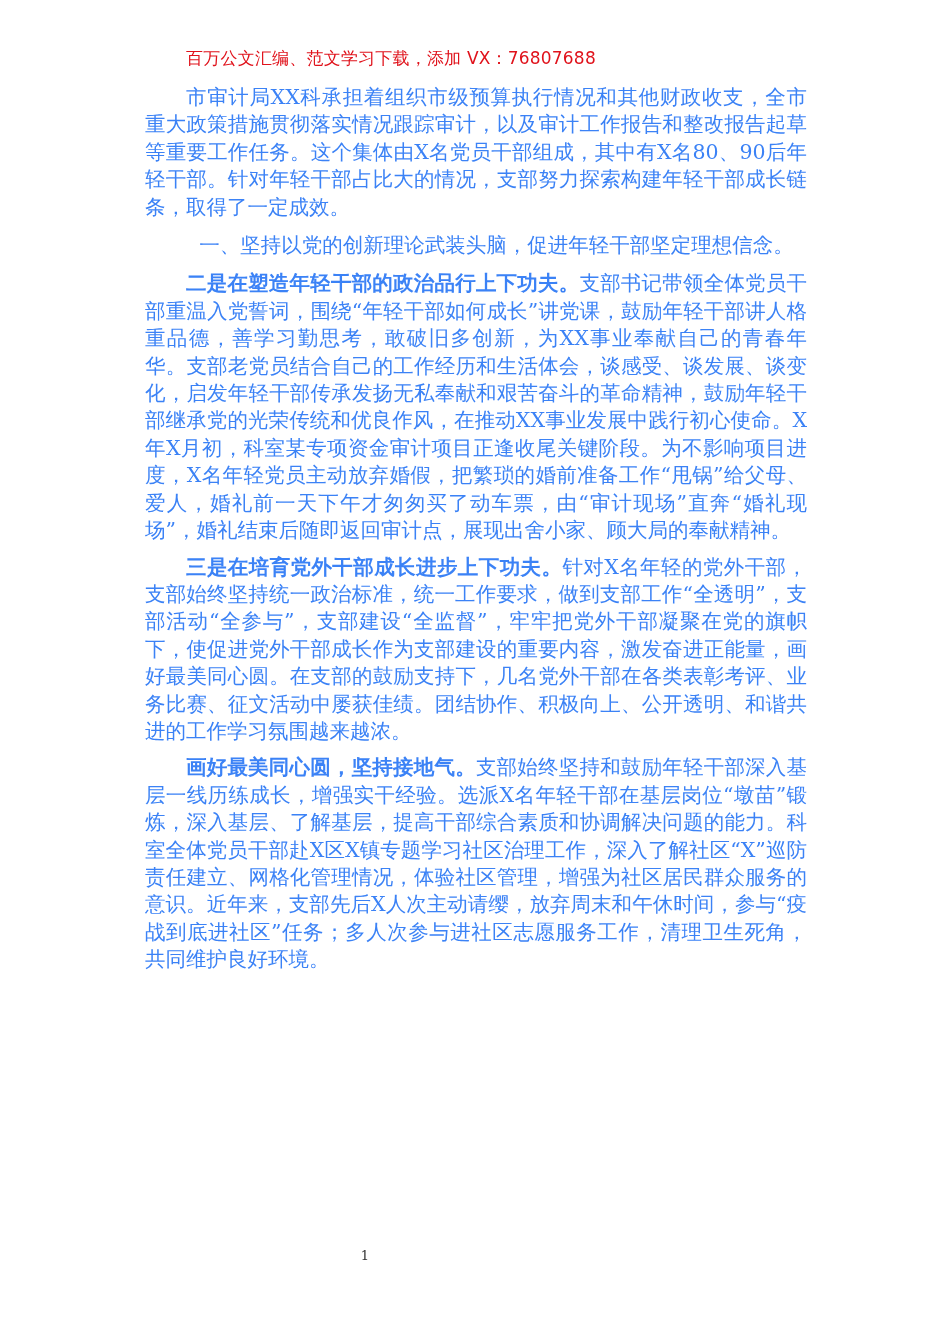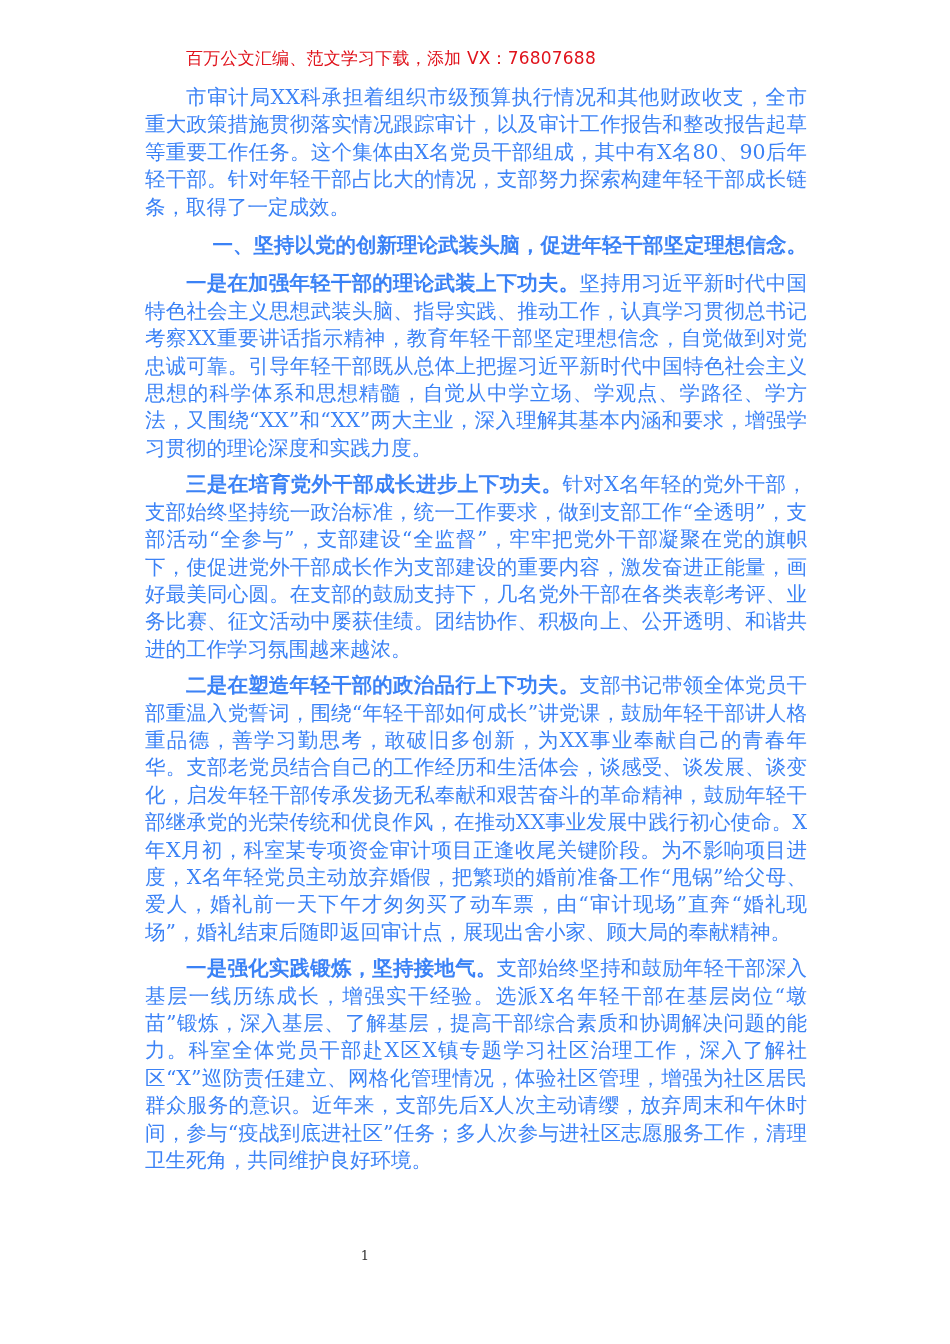--- a/index.html
+++ b/index.html
@@ -10,47 +10,46 @@
     color: #e0121b; font-family: "DejaVu Sans", sans-serif; font-size: 17px;
     line-height: 28px; letter-spacing: 0.2px;
   }
   .content {
     position: absolute; left: 145px; top: 84px; width: 662px;
     font-family: "DejaVu Serif", serif; font-size: 20.5px; color: #3b82f6;
     line-height: 27.4px;
   }
   .para { margin: 0; text-indent: 2em; text-align: justify; text-align-last: left; }
   .para + .para { margin-top: 9px; }
-  .heading { margin: 0; text-indent: 2em; font-weight: bold; text-align: right; }
+  .heading { margin: 0; text-indent: 2em; font-weight: normal; text-align: center; }
   .para + .heading, .heading + .para { margin-top: 11px; }
   .lead { font-weight: bold; }
   .pagenum {
     position: absolute; left: 355px; top: 1248px; width: 20px; text-align: center;
     font-family: "DejaVu Serif", serif; font-size: 13px; color: #333;
   }
 </style>
 </head>
 <body>
 
 <div class="page">
 
   <div class="banner">百万公文汇编、范文学习下载，添加 VX：76807688</div>
 
   <div class="content">
 
     <p class="para">市审计局XX科承担着组织市级预算执行情况和其他财政收支，全市重大政策措施贯彻落实情况跟踪审计，以及审计工作报告和整改报告起草等重要工作任务。这个集体由X名党员干部组成，其中有X名80、90后年轻干部。针对年轻干部占比大的情况，支部努力探索构建年轻干部成长链条，取得了一定成效。</p>
 
     <p class="heading">一、坚持以党的创新理论武装头脑，促进年轻干部坚定理想信念。</p>
 
-    <p class="para"><span class="lead">一是在加强年轻干部的理论武装上下功夫。</span><span>坚持用习近平新时代中国特色社会主义思想武装头脑、指导实践、推动工作，认真学习贯彻总书记考察XX重要讲话指示精神，教育年轻干部坚定理想信念，自觉做到对党忠诚可靠。引导年轻干部既从总体上把握习近平新时代中国特色社会主义思想的科学体系和思想精髓，自觉从中学立场、学观点、学路径、学方法，又围绕“XX”和“XX”两大主业，深入理解其基本内涵和要求，增强学习贯彻的理论深度和实践力度。</span></p>
+
+    <p class="para"><span class="lead">二是在塑造年轻干部的政治品行上下功夫。</span><span>支部书记带领全体党员干部重温入党誓词，围绕“年轻干部如何成长”讲党课，鼓励年轻干部讲人格重品德，善学习勤思考，敢破旧多创新，为XX事业奉献自己的青春年华。支部老党员结合自己的工作经历和生活体会，谈感受、谈发展、谈变化，启发年轻干部传承发扬无私奉献和艰苦奋斗的革命精神，鼓励年轻干部继承党的光荣传统和优良作风，在推动XX事业发展中践行初心使命。X年X月初，科室某专项资金审计项目正逢收尾关键阶段。为不影响项目进度，X名年轻党员主动放弃婚假，把繁琐的婚前准备工作“甩锅”给父母、爱人，婚礼前一天下午才匆匆买了动车票，由“审计现场”直奔“婚礼现场”，婚礼结束后随即返回审计点，展现出舍小家、顾大局的奉献精神。</span></p>
 
     <p class="para"><span class="lead">三是在培育党外干部成长进步上下功夫。</span><span>针对X名年轻的党外干部，支部始终坚持统一政治标准，统一工作要求，做到支部工作“全透明”，支部活动“全参与”，支部建设“全监督”，牢牢把党外干部凝聚在党的旗帜下，使促进党外干部成长作为支部建设的重要内容，激发奋进正能量，画好最美同心圆。在支部的鼓励支持下，几名党外干部在各类表彰考评、业务比赛、征文活动中屡获佳绩。团结协作、积极向上、公开透明、和谐共进的工作学习氛围越来越浓。</span></p>
 
-    <p class="para"><span class="lead">二是在塑造年轻干部的政治品行上下功夫。</span><span>支部书记带领全体党员干部重温入党誓词，围绕“年轻干部如何成长”讲党课，鼓励年轻干部讲人格重品德，善学习勤思考，敢破旧多创新，为XX事业奉献自己的青春年华。支部老党员结合自己的工作经历和生活体会，谈感受、谈发展、谈变化，启发年轻干部传承发扬无私奉献和艰苦奋斗的革命精神，鼓励年轻干部继承党的光荣传统和优良作风，在推动XX事业发展中践行初心使命。X年X月初，科室某专项资金审计项目正逢收尾关键阶段。为不影响项目进度，X名年轻党员主动放弃婚假，把繁琐的婚前准备工作“甩锅”给父母、爱人，婚礼前一天下午才匆匆买了动车票，由“审计现场”直奔“婚礼现场”，婚礼结束后随即返回审计点，展现出舍小家、顾大局的奉献精神。</span></p>
 
-
-    <p class="para"><span class="lead">一是强化实践锻炼，坚持接地气。</span><span>支部始终坚持和鼓励年轻干部深入基层一线历练成长，增强实干经验。选派X名年轻干部在基层岗位“墩苗”锻炼，深入基层、了解基层，提高干部综合素质和协调解决问题的能力。科室全体党员干部赴X区X镇专题学习社区治理工作，深入了解社区“X”巡防责任建立、网格化管理情况，体验社区管理，增强为社区居民群众服务的意识。近年来，支部先后X人次主动请缨，放弃周末和午休时间，参与“疫战到底进社区”任务；多人次参与进社区志愿服务工作，清理卫生死角，共同维护良好环境。</span></p>
+    <p class="para"><span class="lead">画好最美同心圆，坚持接地气。</span><span>支部始终坚持和鼓励年轻干部深入基层一线历练成长，增强实干经验。选派X名年轻干部在基层岗位“墩苗”锻炼，深入基层、了解基层，提高干部综合素质和协调解决问题的能力。科室全体党员干部赴X区X镇专题学习社区治理工作，深入了解社区“X”巡防责任建立、网格化管理情况，体验社区管理，增强为社区居民群众服务的意识。近年来，支部先后X人次主动请缨，放弃周末和午休时间，参与“疫战到底进社区”任务；多人次参与进社区志愿服务工作，清理卫生死角，共同维护良好环境。</span></p>
 
   </div>
 
   <div class="pagenum">1</div>
 
 </div>
 
 </body></html>

